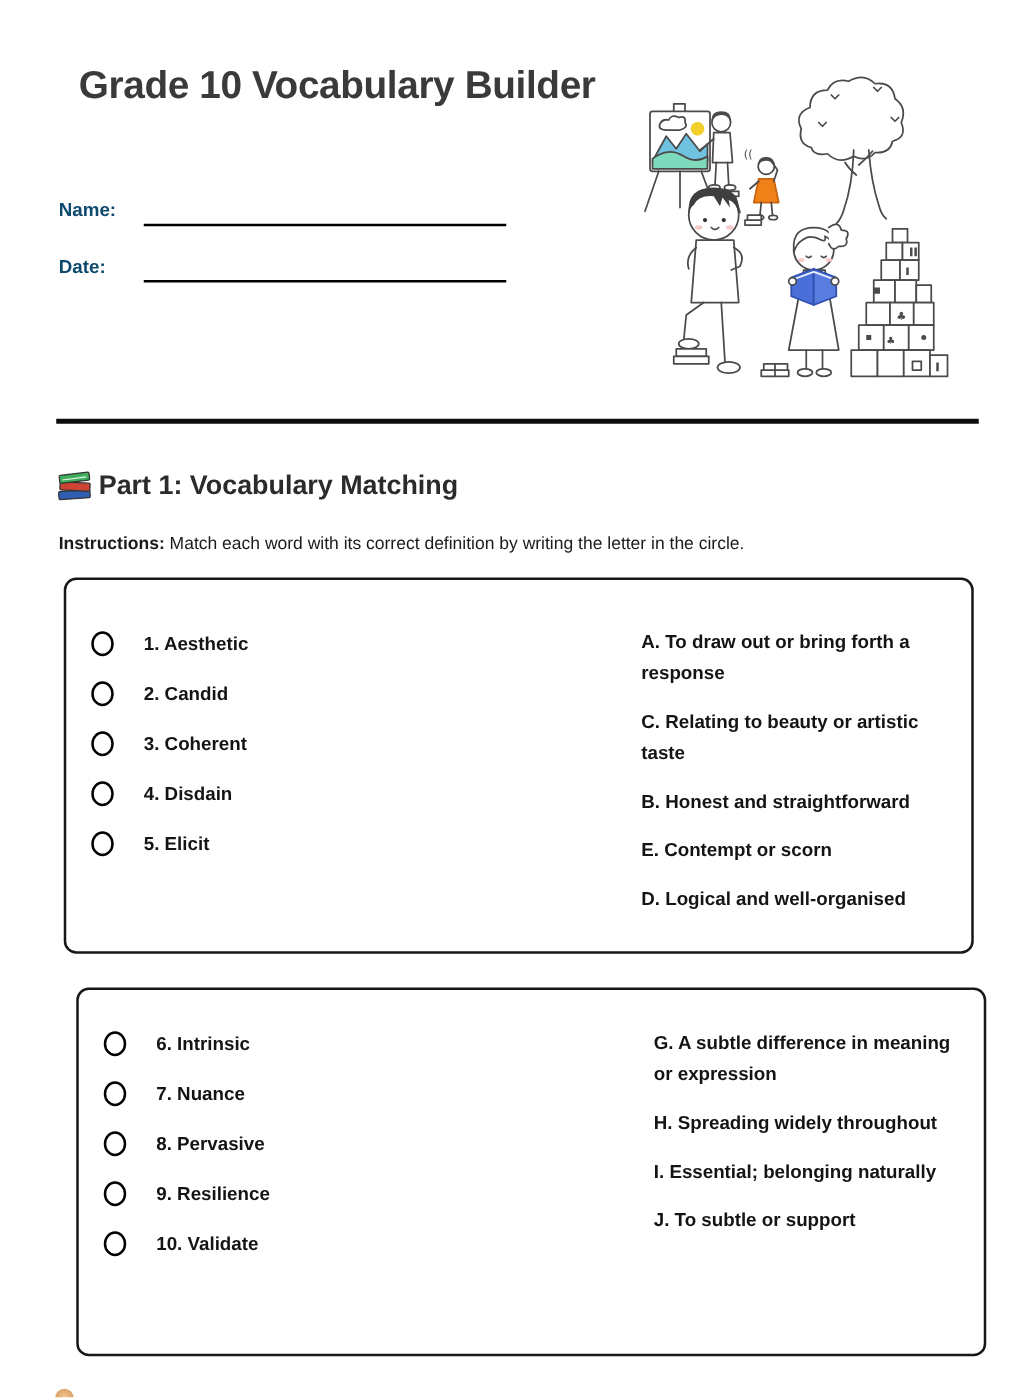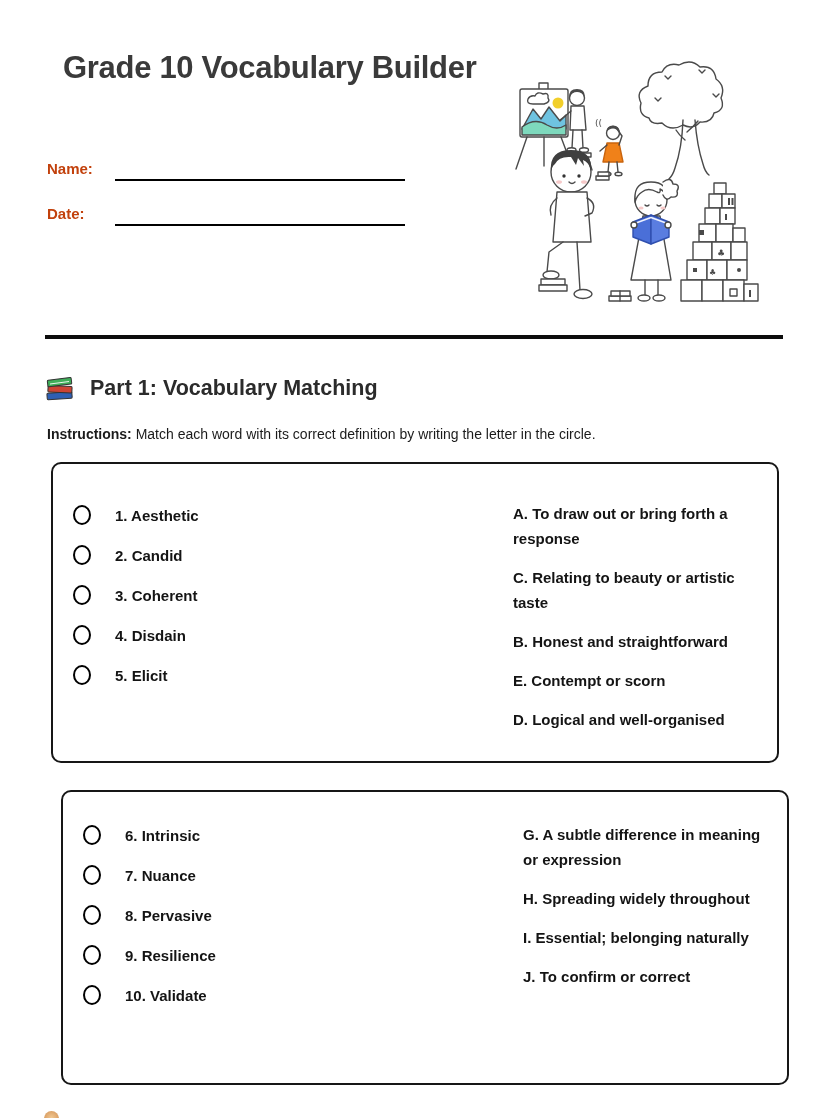--- a/index.html
+++ b/index.html
@@ -9,33 +9,33 @@
     position:relative; width:828px; height:1118px;
     background:#ffffff; overflow:hidden; margin:0 auto;
   }
   .doc-title {
     position:absolute; left:47px; top:46px; width:430px;
     font-size:31px; font-weight:700; color:#3a3a3a; line-height:44px;
     letter-spacing:-0.3px;
     margin-left:16px;
   }
   .field-label {
-    position:absolute; left:47px; font-size:15px; font-weight:700; color:#c2410c;
+    position:absolute; left:47px; font-size:15px; font-weight:700; color:#0c4a6e;
   }
   .field-line {
     position:absolute; left:115px; width:290px; height:18px;
     border-bottom:2px solid #000;
   }
   .illustration { position:absolute; left:503px; top:56px; }
   .rule {
     position:absolute; left:45px; top:335px; width:738px; height:4px;
     background:#0d0d0d;
   }
   .part-heading {
-    position:absolute; left:45px; top:374px; display:flex; align-items:center; gap:15px;
+    position:absolute; left:45px; top:374px; display:flex; align-items:center; gap:4px;
   }
   .part-heading .ph-text {
     font-size:21.5px; font-weight:700; color:#2b2b2b;
   }
   .instructions {
     position:absolute; left:47px; top:426px; font-size:14px; color:#1b1b1b;
   }
   .instructions .ins-label { font-weight:700; }
   .match-box {
     position:absolute; left:51px; width:728px;
@@ -272,19 +272,19 @@
       </div>
       <div class="word-row">
         <span class="answer-circle"></span>
         <span class="word-label">10. Validate</span>
       </div>
     </div>
     <div class="defs-col">
       <p class="def">G. A subtle difference in meaning or expression</p>
       <p class="def">H. Spreading widely throughout</p>
       <p class="def">I. Essential; belonging naturally</p>
-      <p class="def">J. To confirm or correct</p>
+      <p class="def">J. To subtle or support</p>
     </div>
   </div>
 
   <div class="part2-icon-partial"></div>
 
 </div>
 
 </body></html>

